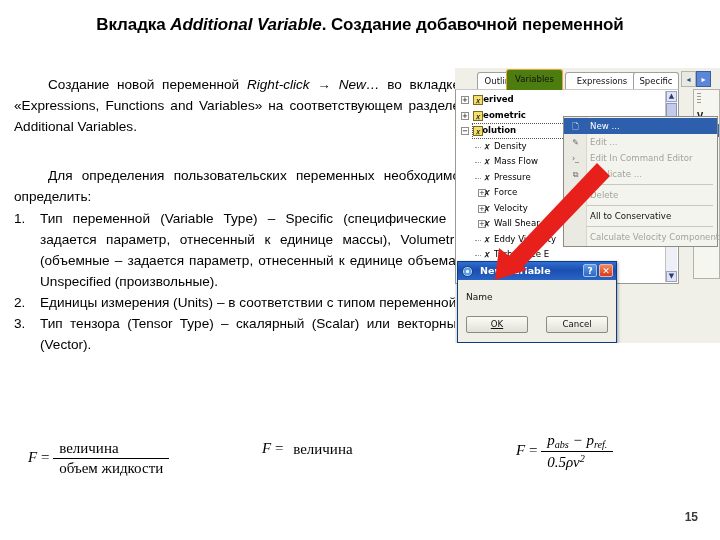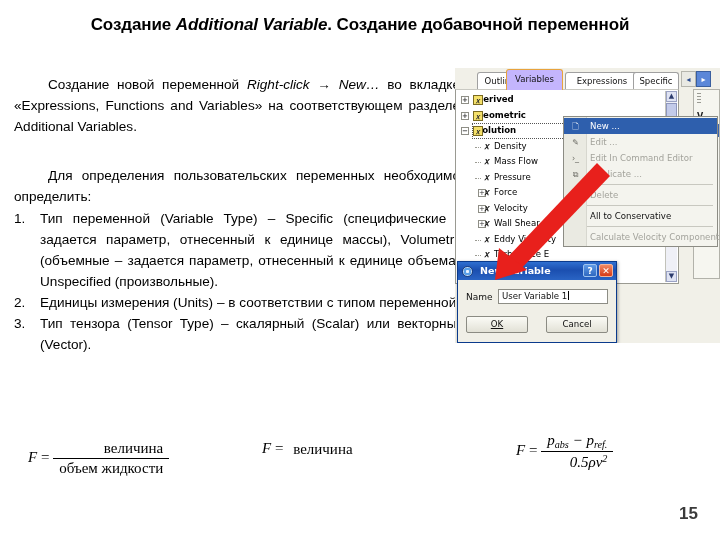--- a/index.html
+++ b/index.html
@@ -43,36 +43,36 @@
     position:relative;padding-left:26px;margin-bottom:0px;
     text-align:justify;text-justify:inter-word;
   }
   ol.steps li .num{
     position:absolute;left:0;top:0;width:20px;text-align:left;
   }
   .li2{margin-top:0px;}
 
   
   .formula{position:absolute;font-family:"Liberation Serif", serif;}
-  .frac{display:inline-block;vertical-align:middle;text-align:right;}
+  .frac{display:inline-block;vertical-align:middle;text-align:left;}
   .frac .num{display:block;padding:0 6px 1px 6px;}
   .frac .den{display:block;border-top:1.3px solid #000;padding:1px 6px 0 6px;}
   .fvar{font-style:italic;font-family:"Liberation Serif", serif;}
 
   .f1{left:28px;top:440px;font-size:15px;}
   .f2{left:262px;top:440px;font-size:15px;}
   .f3{left:516px;top:432px;font-size:15px;}
   .f3 .num, .f3 .den{font-style:italic;}
   .sub{font-size:0.68em;vertical-align:-0.28em;font-style:italic;}
   .sup{font-size:0.68em;vertical-align:0.5em;}
 
   
   .pageno{
     position:absolute;right:22px;bottom:16px;
-    font-size:17px;font-weight:bold;color:#3b3b3b;
+    font-size:12px;font-weight:bold;color:#3b3b3b;
   }
 
   
   #shot{
     position:absolute;left:455px;top:68px;width:265px;height:275px;
     background:#ffffff;overflow:hidden;
     font-family:"DejaVu Sans", sans-serif;
   }
   #shot .shotbg{position:absolute;inset:0;background:#f1f0e8;}
 
@@ -83,21 +83,21 @@
   }
   .tab{
     position:absolute;top:4px;height:17px;
     background:#ffffff;border:1px solid #a0a0a0;border-bottom:none;
     border-radius:3px 3px 0 0;
     font-size:8.5px;line-height:17px;text-align:center;color:#111;
     box-sizing:border-box;
   }
   .tab.active{
     top:1px;height:21px;line-height:19px;
-    background:#c4b5fd;border:1.4px solid #e8a33d;border-bottom:none;
+    background:#4d7c0f;border:1.4px solid #e8a33d;border-bottom:none;
     z-index:4;font-weight:normal;
   }
   .tabscroll{
     position:absolute;top:3px;width:30px;height:16px;
     display:flex;
   }
   .tsbtn{
     width:15px;height:16px;font-size:8px;line-height:16px;text-align:center;
     color:#2b4b8f;background:#e9e9e3;border:1px solid #b5b5ad;box-sizing:border-box;
   }
@@ -238,21 +238,21 @@
 
   
   .arrow{position:absolute;left:0;top:0;width:265px;height:275px;pointer-events:none;z-index:12;}
 </style>
 </head>
 <body>
 
 <div id="slide">
 
   <div class="title">
-    <span>Создание </span><span class="it">Additional Variable</span><span>. Создание добавочной переменной</span>
+    <span>Вкладка </span><span class="it">Additional Variable</span><span>. Создание добавочной переменной</span>
   </div>
 
   <div class="para p1">
     <span>Создание новой переменной </span><span class="itx">Right-click → New…</span><span> во вкладке «Expressions, Functions and Variables» на соответствующем разделе Additional Variables.</span>
   </div>
 
   <div class="para p2">Для определения пользовательских переменных необходимо определить:</div>
 
   <ol class="steps">
     <li>
@@ -447,21 +447,20 @@
       <div class="dlgtitle">
         <span class="dlgicon"></span>
         <span>New Variable</span>
         <span class="dlgbtns">
           <span class="dlgb help">?</span>
           <span class="dlgb close">✕</span>
         </span>
       </div>
       <div class="dlgrow">
         <span class="dlglabel">Name</span>
-        <span class="dlginput"><span>User Variable 1</span><span class="caret"></span></span>
       </div>
       <div class="dlgfoot">
         <span class="dlgbtn ok"><span class="ul">OK</span></span>
         <span class="dlgbtn cancel"><span>Cancel</span></span>
       </div>
     </div>
 
     <svg class="arrow" viewBox="0 0 265 275">
       <polygon points="142,95 155,108 62,205 50,192" fill="#e8201c"></polygon>
       <polygon points="40,212 44,180 72,202" fill="#e8201c"></polygon>

